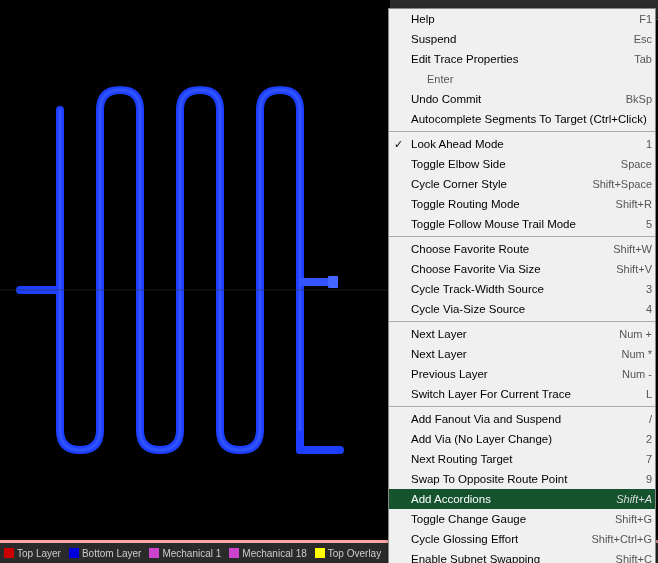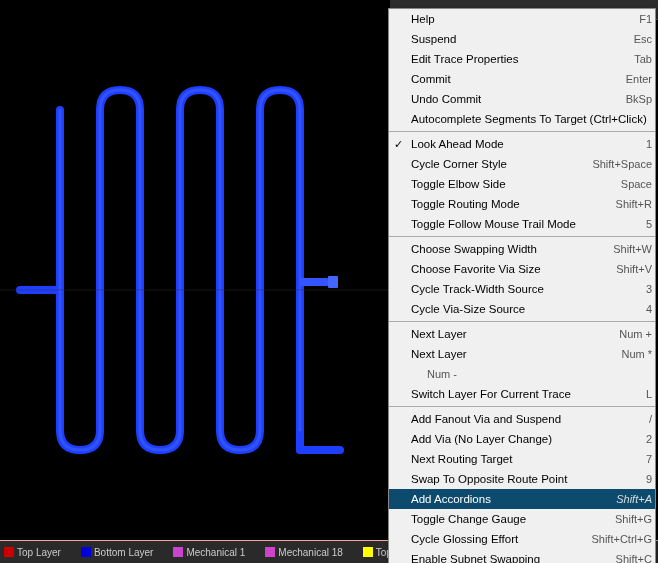--- a/index.html
+++ b/index.html
@@ -47,25 +47,25 @@
       font-size: 11px;
     }
 
     
     #layer-bar {
       position: absolute;
       bottom: 0; left: 0;
       width: 100%;
       height: 23px;
       background: #2a2a2a;
-      border-top: 1px solid #fca5a5;
+      border-top: 3px solid #fca5a5;
       display: flex;
       align-items: center;
       padding: 0 4px;
-      gap: 20px;
+      gap: 8px;
       overflow: hidden;
     }
 
     .layer-item {
       display: flex;
       align-items: center;
       gap: 3px;
       color: #ccc;
       font-size: 10px;
       white-space: nowrap;
@@ -94,21 +94,21 @@
       align-items: center;
       justify-content: space-between;
       padding: 2px 3px 2px 22px;
       color: #000;
       cursor: default;
       min-height: 20px;
       position: relative;
     }
 
     .menu-item.highlighted {
-      background: #0c4a6e;
+      background: #14532d;
       color: #fff;
     }
 
     .menu-item .checkmark {
       position: absolute;
       left: 5px;
       color: #000;
       font-size: 11px;
     }
 
@@ -213,55 +213,54 @@
       </div>
       <div class="menu-item">
         <span class="item-label">Suspend</span>
         <span class="item-shortcut">Esc</span>
       </div>
       <div class="menu-item">
         <span class="item-label">Edit Trace Properties</span>
         <span class="item-shortcut">Tab</span>
       </div>
       <div class="menu-item">
-        <span class="item-label">Commit</span>
         <span class="item-shortcut">Enter</span>
       </div>
       <div class="menu-item">
         <span class="item-label">Undo Commit</span>
         <span class="item-shortcut">BkSp</span>
       </div>
       <div class="menu-item">
         <span class="item-label">Autocomplete Segments To Target (Ctrl+Click)</span>
       </div>
       <div class="menu-divider"></div>
       <div class="menu-item">
         <span class="checkmark">✓</span>
         <span class="item-label">Look Ahead Mode</span>
         <span class="item-shortcut">1</span>
       </div>
       <div class="menu-item">
+        <span class="item-label">Toggle Elbow Side</span>
+        <span class="item-shortcut">Space</span>
+      </div>
+      <div class="menu-item">
         <span class="item-label">Cycle Corner Style</span>
         <span class="item-shortcut">Shift+Space</span>
       </div>
       <div class="menu-item">
-        <span class="item-label">Toggle Elbow Side</span>
-        <span class="item-shortcut">Space</span>
-      </div>
-      <div class="menu-item">
         <span class="item-label">Toggle Routing Mode</span>
         <span class="item-shortcut">Shift+R</span>
       </div>
       <div class="menu-item">
         <span class="item-label">Toggle Follow Mouse Trail Mode</span>
         <span class="item-shortcut">5</span>
       </div>
       <div class="menu-divider"></div>
       <div class="menu-item">
-        <span class="item-label">Choose Swapping Width</span>
+        <span class="item-label">Choose Favorite Route</span>
         <span class="item-shortcut">Shift+W</span>
       </div>
       <div class="menu-item">
         <span class="item-label">Choose Favorite Via Size</span>
         <span class="item-shortcut">Shift+V</span>
       </div>
       <div class="menu-item">
         <span class="item-label">Cycle Track-Width Source</span>
         <span class="item-shortcut">3</span>
       </div>
@@ -272,20 +271,21 @@
       <div class="menu-divider"></div>
       <div class="menu-item">
         <span class="item-label">Next Layer</span>
         <span class="item-shortcut">Num +</span>
       </div>
       <div class="menu-item">
         <span class="item-label">Next Layer</span>
         <span class="item-shortcut">Num *</span>
       </div>
       <div class="menu-item">
+        <span class="item-label">Previous Layer</span>
         <span class="item-shortcut">Num -</span>
       </div>
       <div class="menu-item">
         <span class="item-label">Switch Layer For Current Trace</span>
         <span class="item-shortcut">L</span>
       </div>
       <div class="menu-divider"></div>
       <div class="menu-item">
         <span class="item-label">Add Fanout Via and Suspend</span>
         <span class="item-shortcut">/</span>

